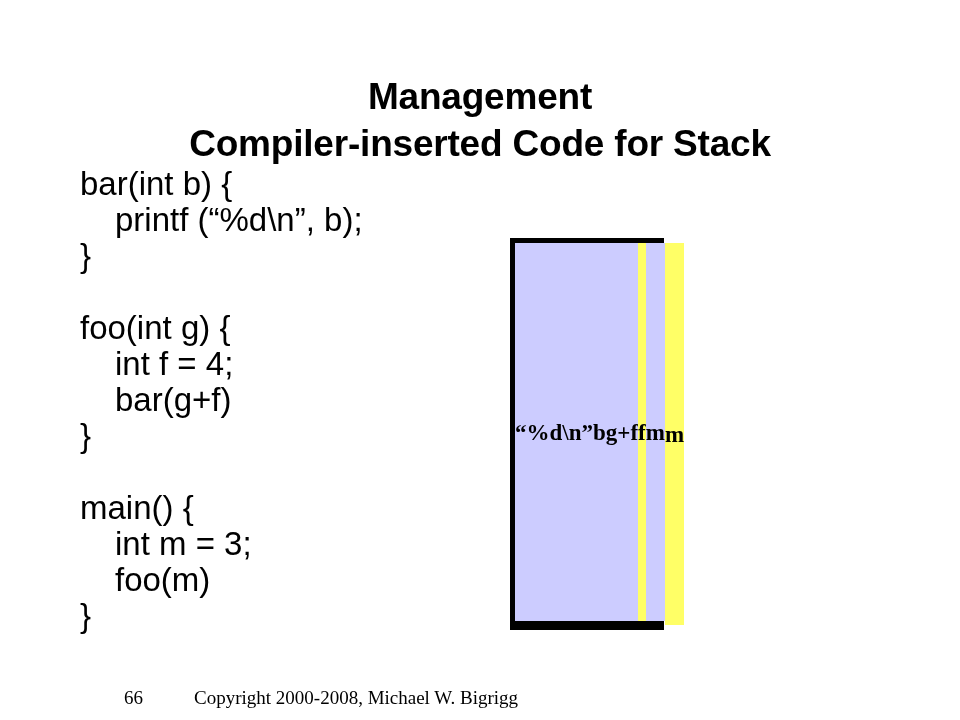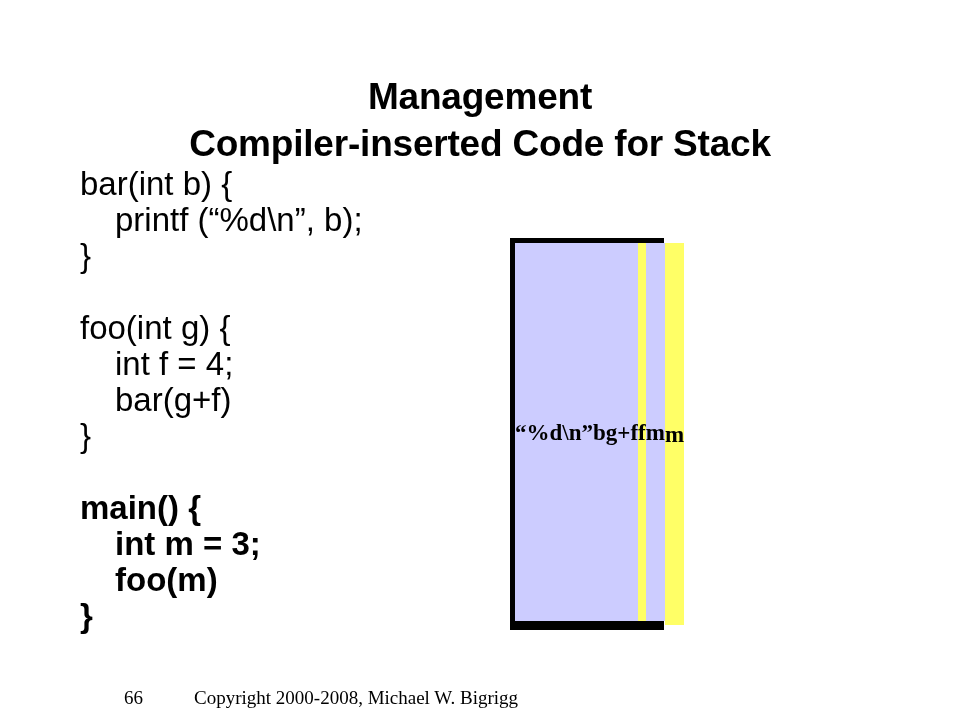--- a/index.html
+++ b/index.html
@@ -53,21 +53,20 @@
     font-family: "Liberation Sans", sans-serif;
     font-size: 33px;
     line-height: 36px;
     color: #000000;
   }
   .code-block {
     margin: 0 0 36px 0;
   }
   .code-block:last-child {
     margin-bottom: 5px;
-    font-weight: bold;
   }
   .code-line {
     display: block;
     white-space: pre;
     height: 36px;
   }
   .code-line.indent-1 {
     padding-left: 35px;
   }
 

